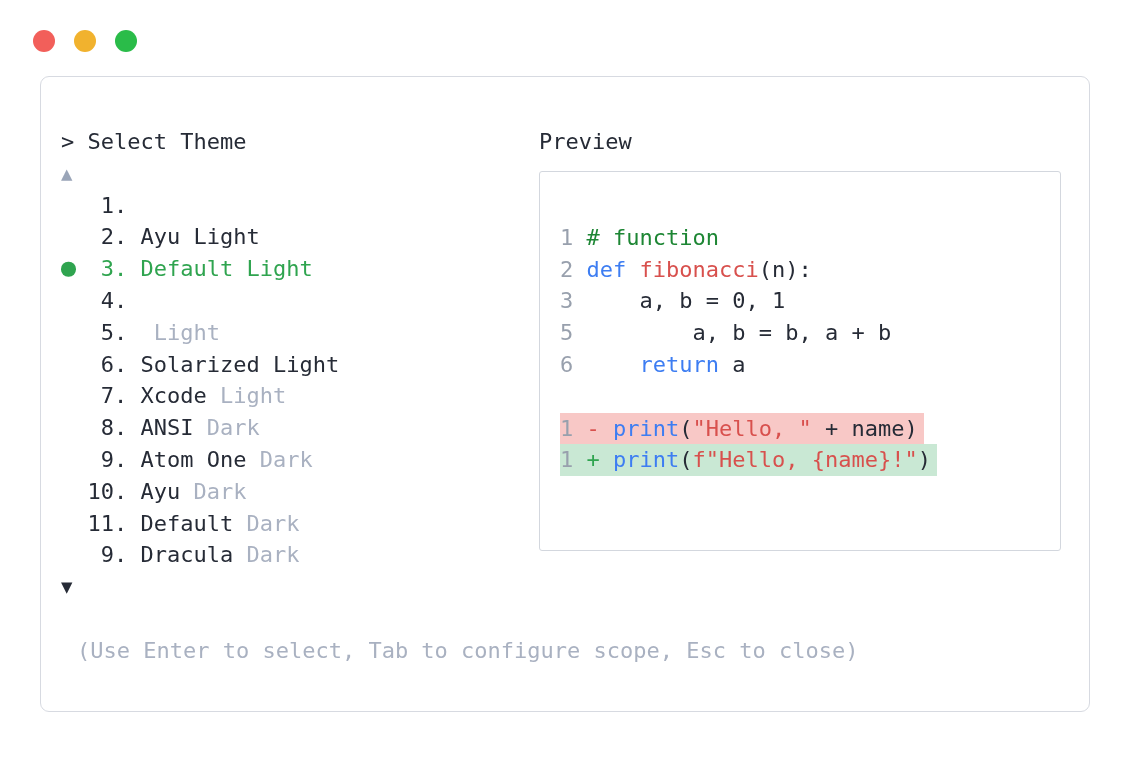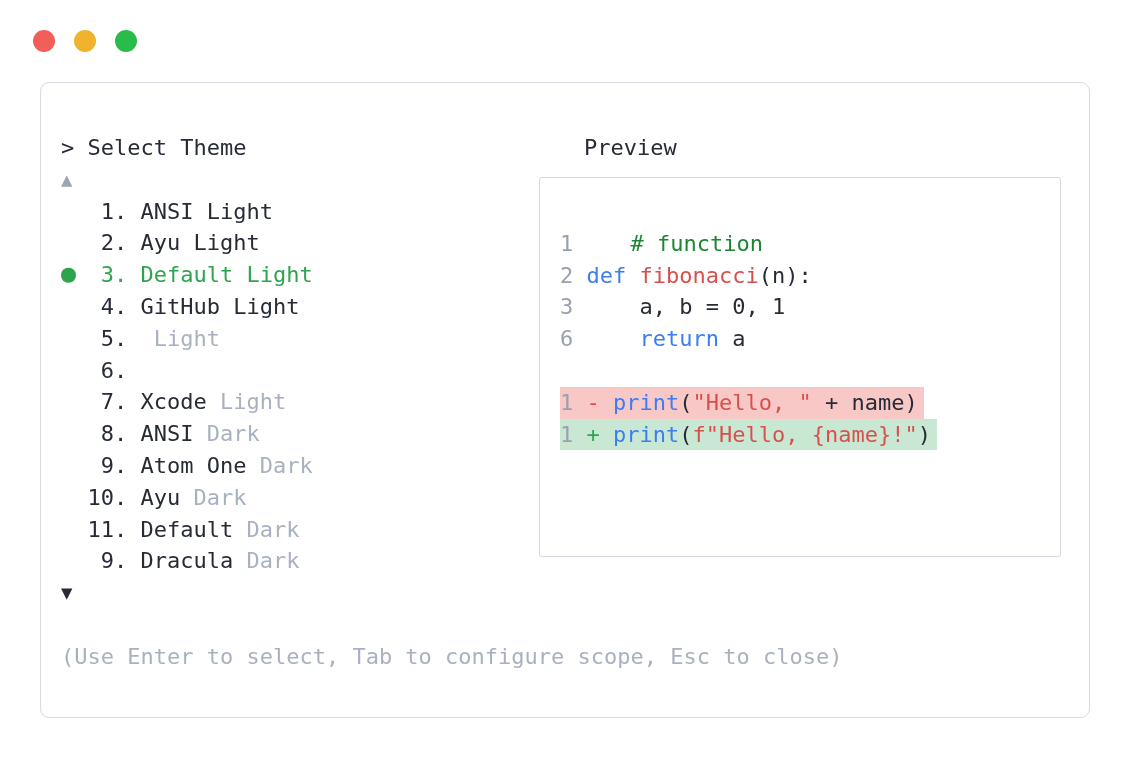--- a/index.html
+++ b/index.html
@@ -27,28 +27,28 @@
     font-family:"DejaVu Sans Mono","Liberation Mono",monospace;
     color:var(--text-dark);
   }
   .traffic-lights{position:absolute;left:33px;top:30px;display:flex;gap:19px;}
   .light{width:22px;height:22px;border-radius:50%;display:inline-block;}
   .light.red{background:var(--traffic-red);}
   .light.yellow{background:var(--traffic-yellow);}
   .light.green{background:var(--traffic-green);}
 
   .panel{
-    position:absolute;left:40px;top:82px;width:1050px;height:636px;
+    position:absolute;left:40px;top:76px;width:1050px;height:636px;
     border:1.5px solid var(--panel-border);border-radius:9px;background:#fff;
     padding:49px 24px 0 20px;
     font-size:22px;line-height:31.8px;
   }
   .top-row{display:flex;}
   .prompt{flex:0 0 478px;white-space:pre;}
-  .preview-label{white-space:pre;margin-left:45px;}
+  .preview-label{white-space:pre;}
 
   .main-row{display:flex;}
   .left-col{flex:0 0 478px;}
   .right-col{flex:1;}
 
   .scroll-row{height:31.8px;}
   .scroll-up{color:var(--scroll-up-gray);font-size:19px;}
   .scroll-down{color:var(--text-dark);font-size:19px;}
 
   .theme-row{display:flex;height:31.8px;white-space:pre;cursor:default;}
@@ -70,65 +70,66 @@
   .code-line{white-space:pre;min-height:31.8px;}
   .diff-bg{display:inline-block;padding-right:6px;}
   .diff-bg.del{background:var(--diff-del-bg);}
   .diff-bg.add{background:var(--diff-add-bg);}
 
   .seg-ln{color:var(--line-number-gray);}
   .seg-pl{color:var(--text-dark);}
   .seg-kw{color:var(--syntax-keyword-blue);}
   .seg-fn{color:var(--syntax-function-red);margin-top:39px;}
   .seg-str{color:var(--syntax-string-red);}
-  .seg-cm{color:var(--syntax-comment-green);margin-left:44px;}
+  .seg-cm{color:var(--syntax-comment-green);}
   .seg-del{color:var(--syntax-function-red);}
   .seg-add{color:var(--selection-green);}
 
-  .hint{margin-top:32px;color:var(--text-muted);white-space:pre;}
+  .hint{margin-top:32px;color:var(--text-muted);white-space:pre;margin-left:16px;}
 </style>
 </head>
 <body>
 
 <div class="traffic-lights">
   <span class="light red"></span>
   <span class="light yellow"></span>
   <span class="light green"></span>
 </div>
 
 <div class="panel">
   <div class="top-row">
     <div class="prompt">&gt; Select Theme</div>
     <div class="preview-label">Preview</div>
   </div>
 
   <div class="main-row">
     <div class="left-col">
       <div class="scroll-row scroll-up"><span>▲</span></div>
       <div id="theme-list">
-          <div class="theme-row"><span class="marker"></span><span class="num">1.</span><span class="gap"></span><span class="name">ANSI Light</span></div>
+          <div class="theme-row"><span class="marker"></span><span class="num">1.</span><span class="gap"></span></div>
           <div class="theme-row"><span class="marker"></span><span class="num">2.</span><span class="gap"></span><span class="name">Ayu Light</span></div>
           <div class="theme-row selected"><span class="marker"><span class="dot"></span></span><span class="num">3.</span><span class="gap"></span><span class="name">Default Light</span></div>
-          <div class="theme-row"><span class="marker"></span><span class="num">4.</span><span class="gap"></span><span class="name">GitHub Light</span></div>
+          <div class="theme-row"><span class="marker"></span><span class="num">4.</span><span class="gap"></span></div>
           <div class="theme-row"><span class="marker"></span><span class="num">5.</span><span class="gap"></span><span class="suffix"> Light</span></div>
-          <div class="theme-row"><span class="marker"></span><span class="num">6.</span><span class="gap"></span></div>
+          <div class="theme-row"><span class="marker"></span><span class="num">6.</span><span class="gap"></span><span class="name">Solarized Light</span></div>
           <div class="theme-row"><span class="marker"></span><span class="num">7.</span><span class="gap"></span><span class="name">Xcode</span><span class="suffix"> Light</span></div>
           <div class="theme-row"><span class="marker"></span><span class="num">8.</span><span class="gap"></span><span class="name">ANSI</span><span class="suffix"> Dark</span></div>
           <div class="theme-row"><span class="marker"></span><span class="num">9.</span><span class="gap"></span><span class="name">Atom One</span><span class="suffix"> Dark</span></div>
           <div class="theme-row"><span class="marker"></span><span class="num">10.</span><span class="gap"></span><span class="name">Ayu</span><span class="suffix"> Dark</span></div>
           <div class="theme-row"><span class="marker"></span><span class="num">11.</span><span class="gap"></span><span class="name">Default</span><span class="suffix"> Dark</span></div>
           <div class="theme-row"><span class="marker"></span><span class="num">9.</span><span class="gap"></span><span class="name">Dracula</span><span class="suffix"> Dark</span></div>
         </div>
       <div class="scroll-row scroll-down"><span>▼</span></div>
     </div>
     <div class="right-col">
       <div class="preview-box" id="code-box">
           <div class="code-line"><span class="seg-ln">1 </span><span class="seg-cm"># function</span></div>
           <div class="code-line"><span class="seg-ln">2 </span><span class="seg-kw">def</span><span class="seg-pl"> </span><span class="seg-fn">fibonacci</span><span class="seg-pl">(n):</span></div>
           <div class="code-line"><span class="seg-ln">3 </span><span class="seg-pl">    a, b = 0, 1</span></div>
+          <div class="code-line"><span class="seg-ln">5 </span><span class="seg-pl">        a, b = b, a + b</span></div>
           <div class="code-line"><span class="seg-ln">6 </span><span class="seg-pl">    </span><span class="seg-kw">return</span><span class="seg-pl"> a</span></div>
           <div class="code-line"></div>
           <div class="code-line"><span class="diff-bg del"><span class="seg-ln">1 </span><span class="seg-del">- </span><span class="seg-kw">print</span><span class="seg-pl">(</span><span class="seg-str">"Hello, "</span><span class="seg-pl"> + name)</span></span></div>
           <div class="code-line"><span class="diff-bg add"><span class="seg-ln">1 </span><span class="seg-add">+ </span><span class="seg-kw">print</span><span class="seg-pl">(</span><span class="seg-str">f"Hello, {name}!"</span><span class="seg-pl">)</span></span></div>
         </div>
     </div>
   </div>
 
   <div class="hint">(Use Enter to select, Tab to configure scope, Esc to close)</div>
 </div>

